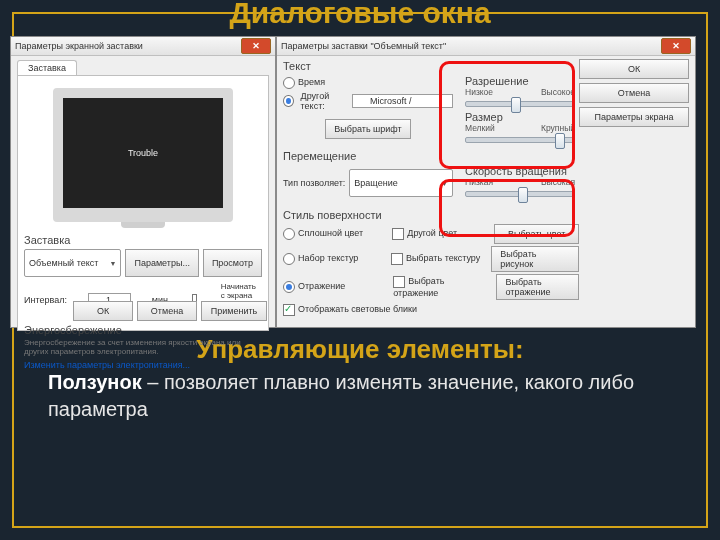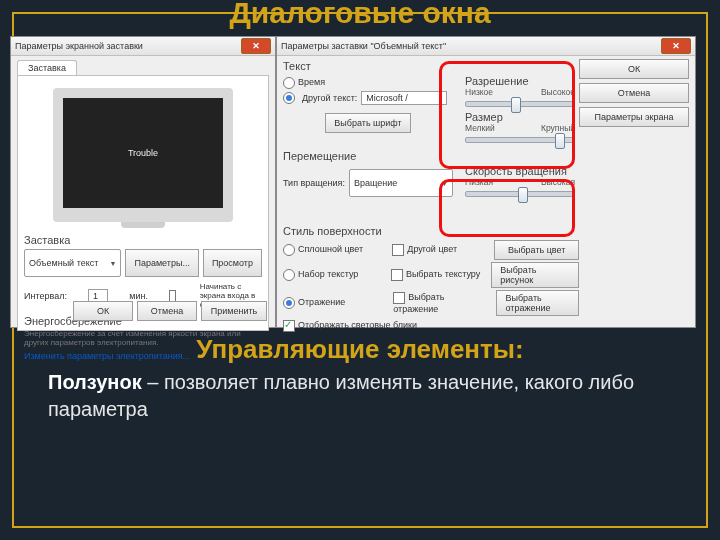--- a/index.html
+++ b/index.html
@@ -10,21 +10,21 @@
   .desc b{color:#fff;font-weight:700}
   .shots{display:flex;gap:0;margin:6px 0 0 10px}
   
   .dlg{background:#efefef;border:1px solid #8a8a8a;font-size:9px;color:#333;position:relative}
   .dlg .titlebar{display:flex;align-items:center;height:18px;background:linear-gradient(#f7f7f7,#e3e3e3);border-bottom:1px solid #bfbfbf;padding:0 4px}
   .dlg .titlebar .ttl{flex:1}
   .close{width:28px;height:14px;background:#d34a2b;border:1px solid #962;border-radius:2px;display:flex;align-items:center;justify-content:center;color:#fff;font-size:9px;font-weight:700;margin-left:2px}
   .btn{background:linear-gradient(#fbfbfb,#e0e0e0);border:1px solid #9c9c9c;border-radius:0;padding:2px 8px;font-size:9px;display:inline-flex;align-items:center;justify-content:center;min-height:14px}
   .drop{background:#fff;border:1px solid #9c9c9c;border-radius:2px;padding:8px 4px;font-size:9px;display:inline-flex;align-items:center;justify-content:space-between}
   .drop .arr{font-size:7px;color:#555;margin-left:3px}
-  .input{background:#fff;border:1px solid #9c9c9c;padding:1px 4px;font-size:9px}
+  .input{background:#fff;border:1px solid #9c9c9c;padding:1px 17px;font-size:9px}
   .track{position:relative;height:4px;background:#d0d6dc;border:1px solid #9aa4ae;border-radius:2px;margin:4px 0}
   .thumb{position:absolute;top:-5px;width:8px;height:14px;background:linear-gradient(#fdfdfd,#d8e2ea);border:1px solid #6e839a;border-radius:2px}
   .tab{background:#fff;border:1px solid #bfbfbf;border-bottom:none;border-radius:3px 3px 0 0;padding:2px 10px;display:inline-block;font-size:9px}
   .pane{background:#fff;border:1px solid #bfbfbf;padding:6px}
   .grp{font-size:11px;color:#444}
   .chk{display:inline-block;width:10px;height:10px;border:1px solid #777;background:#fff;vertical-align:middle;margin-right:3px;position:relative}
   .chk.on::after{content:"✓";position:absolute;top:-2px;left:0;font-size:10px;color:#2a5}
   .rad{display:inline-block;width:10px;height:10px;border:1px solid #777;background:#fff;border-radius:50%;vertical-align:middle;margin-right:3px;position:relative}
   .rad.on::after{content:"";position:absolute;inset:2px;background:#3a7de0;border-radius:50%}
   .link{color:#0a58c9;text-decoration:none;font-size:9px}
@@ -126,39 +126,39 @@
             </div>
           <div class="track">
               <div class="thumb" style="left:82%"></div>
             </div>
         </div>
       </div>
 
       <div class="grp" style="margin-top:3px">Перемещение</div>
       <div style="display:flex;gap:12px;margin-top:3px">
         <div style="width:170px;display:flex;align-items:center;gap:4px">
-          <span>Тип вращения:</span>
+          <span>Тип позволяет:</span>
           <span class="drop" style="flex:1">
               <span>Вращение</span>
               <span class="arr">▼</span>
             </span>
         </div>
         <div style="width:110px">
           <div class="grp">Скорость вращения</div>
           <div class="lblrow">
               <span>Низкая</span>
               <span>Высокая</span>
             </div>
           <div class="track">
               <div class="thumb" style="left:48%"></div>
             </div>
         </div>
       </div>
 
-      <div class="grp" style="margin-top:24px">Стиль поверхности</div>
+      <div class="grp" style="margin-top:8px">Стиль поверхности</div>
       <div style="margin-top:3px">
         <div style="display:flex;align-items:center;gap:12px;margin:2px 0">
           <span style="width:108px"><span class="rad"></span><span>Сплошной цвет</span></span>
           <span style="width:100px"><span class="chk"></span><span>Другой цвет</span></span>
           <span class="btn" style="width:74px">Выбрать цвет</span>
         </div>
         <div style="display:flex;align-items:center;gap:6px;margin:2px 0">
           <span style="width:108px"><span class="rad"></span><span>Набор текстур</span></span>
           <span style="width:100px"><span class="chk"></span><span>Выбрать текстуру</span></span>
           <span class="btn" style="width:74px">Выбрать рисунок</span>

